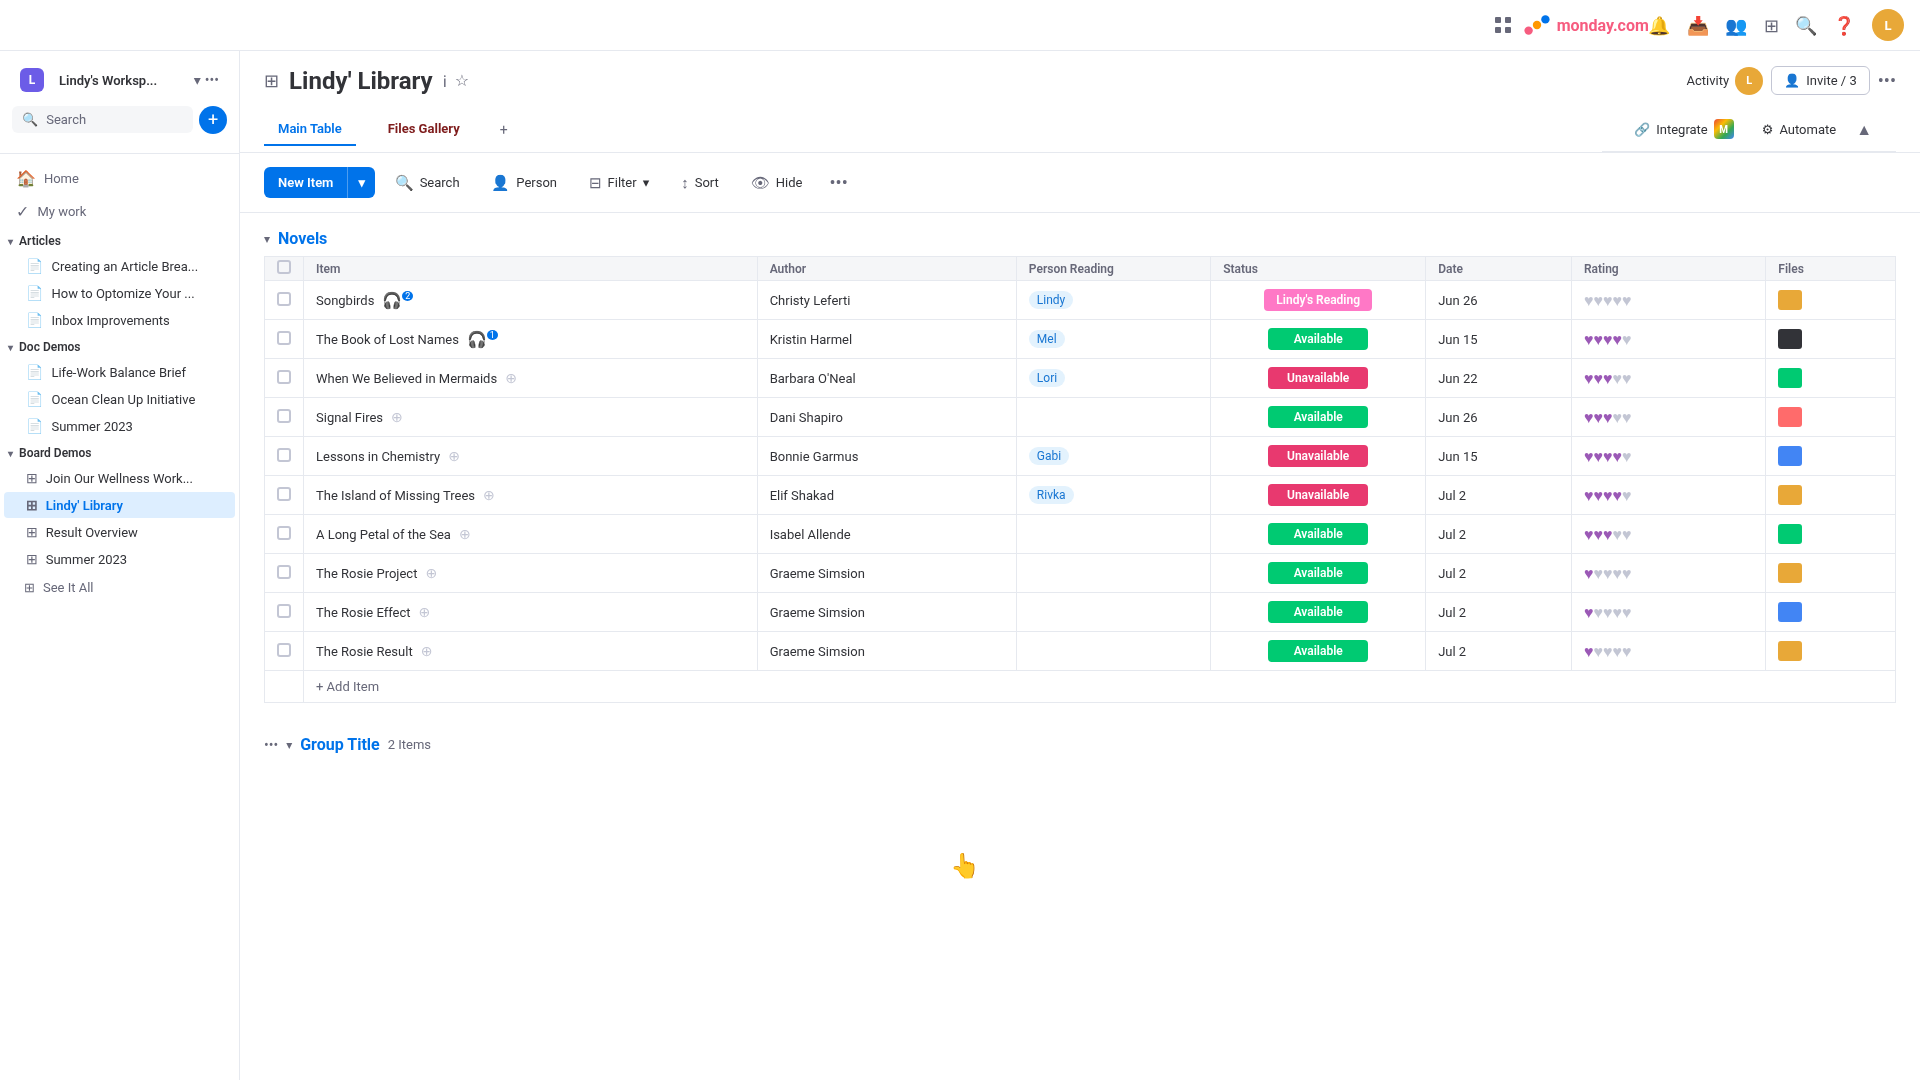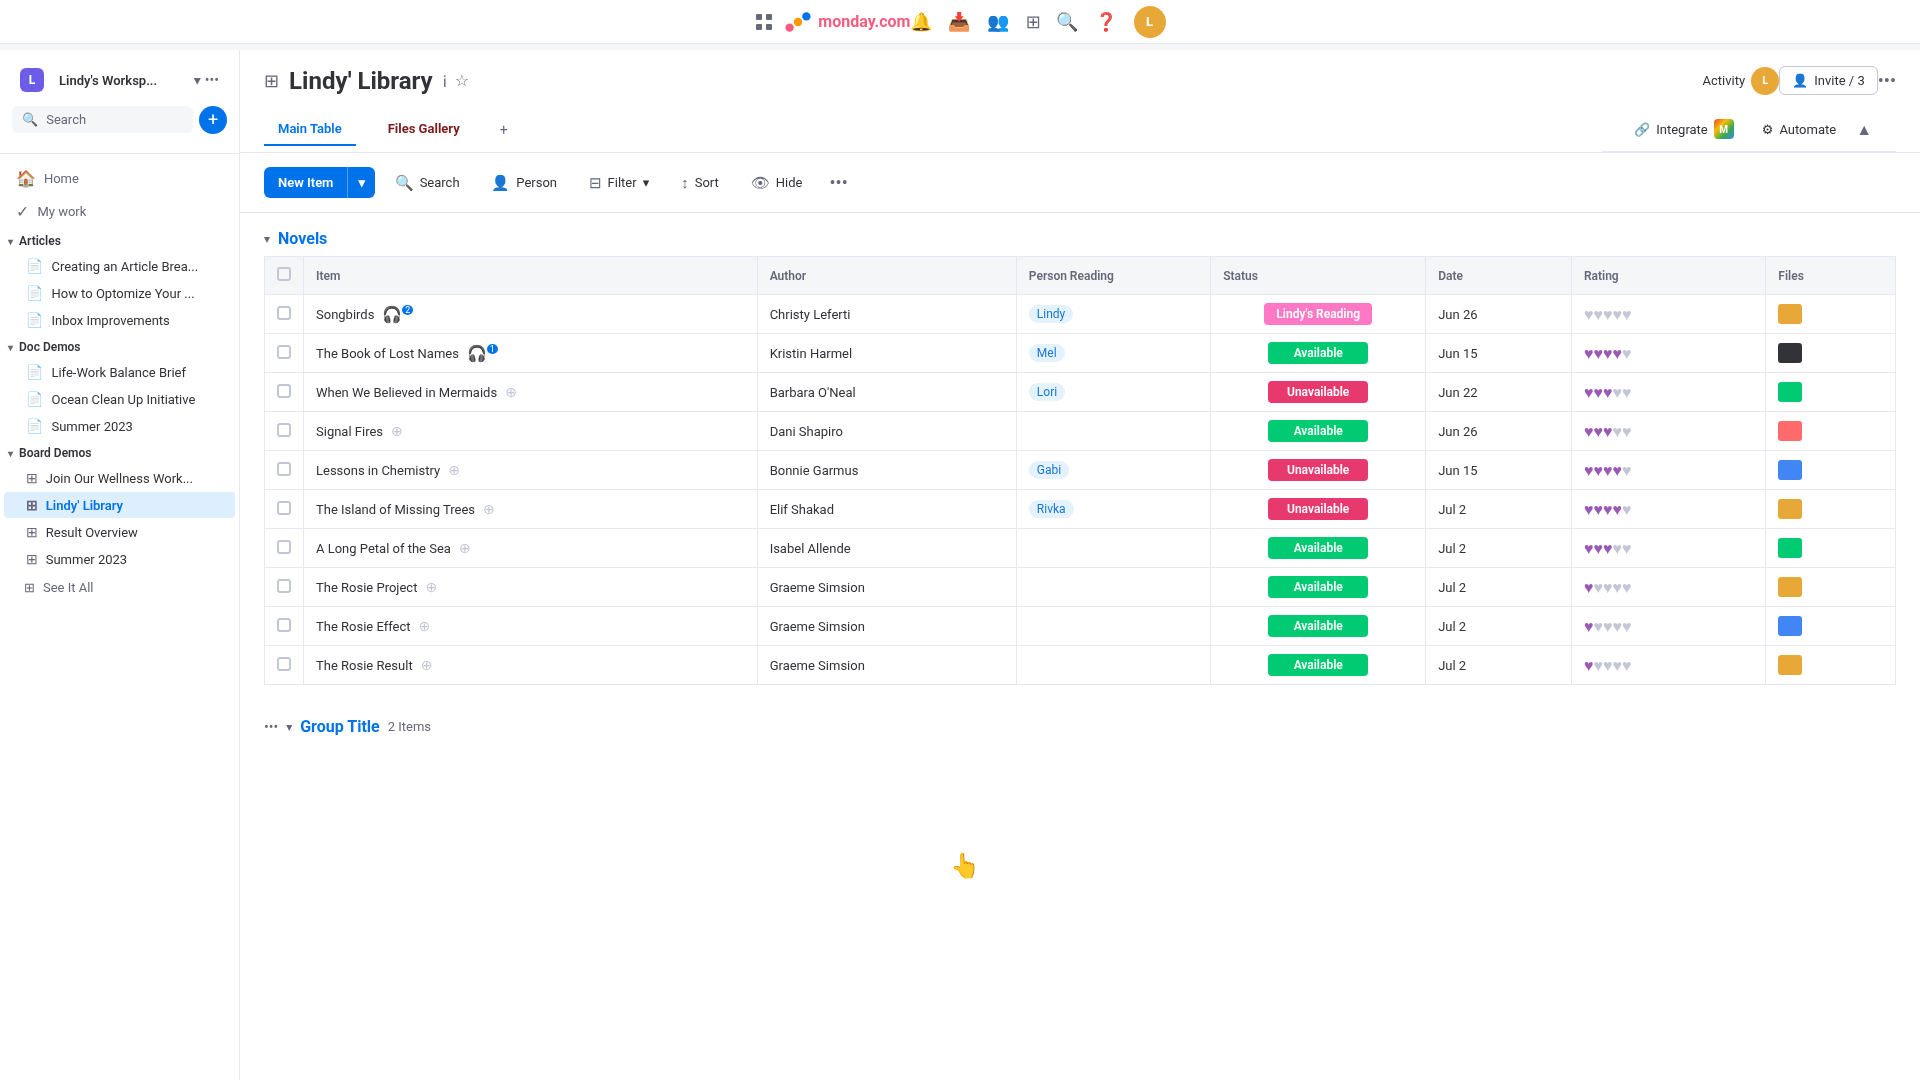--- a/index.html
+++ b/index.html
@@ -1,19 +1,19 @@
 <!DOCTYPE html>
 <html><head>
   <meta charset="utf-8">
   <style>
     * { box-sizing: border-box; margin: 0; padding: 0; }
     body { font-family: -apple-system, BlinkMacSystemFont, 'Segoe UI', Roboto, sans-serif; font-size: 14px; background: #f5f6f8; color: #323338; overflow: hidden; width: 1920px; height: 1080px; }
 
     
-    .top-nav { display: flex; align-items: center; justify-content: center; background: #fff; height: 44px; padding: 0 16px; border-bottom: 1px solid #e6e9ef; position: fixed; top: 0; left: 0; right: 0; z-index: 100; }
+    .top-nav { display: flex; align-items: center; justify-content: flex-end; background: #fff; height: 51px; padding: 0 16px; border-bottom: 1px solid #e6e9ef; position: fixed; top: 0; left: 0; right: 0; z-index: 100; }
     .top-nav-left { display: flex; align-items: center; gap: 10px; }
     .top-nav-logo { display: flex; align-items: center; gap: 6px; font-weight: 700; font-size: 16px; color: #f65c7f; }
     .logo-icon { width: 28px; height: 28px; }
     .top-nav-right { display: flex; align-items: center; gap: 16px; }
     .nav-icon { cursor: pointer; color: #676879; font-size: 18px; display: flex; align-items: center; }
     .avatar { width: 32px; height: 32px; border-radius: 50%; background: #e8a838; display: flex; align-items: center; justify-content: center; color: #fff; font-weight: 700; font-size: 13px; }
 
     
     .layout { display: flex; height: 1080px; padding-top: 50px; }
 
@@ -42,21 +42,21 @@
     
     .main { flex: 1; display: flex; flex-direction: column; overflow: hidden; background: #fff; }
 
     
     .board-header { padding: 16px 24px 0; border-bottom: 1px solid #e6e9ef; }
     .board-title-row { display: flex; align-items: center; justify-content: space-between; margin-bottom: 12px; }
     .board-title-left { display: flex; align-items: center; gap: 10px; }
     .board-icon { color: #676879; font-size: 18px; }
     .board-title { font-size: 24px; font-weight: 700; color: #323338; }
     .board-title-actions { display: flex; align-items: center; gap: 8px; color: #676879; font-size: 16px; }
-    .board-header-right { display: flex; align-items: center; gap: 0; }
+    .board-header-right { display: flex; align-items: center; gap: 8px; }
     .activity-btn { display: flex; align-items: center; gap: 6px; color: #323338; font-size: 13px; cursor: pointer; }
     .activity-avatar { width: 28px; height: 28px; border-radius: 50%; background: #e8a838; display: flex; align-items: center; justify-content: center; color: #fff; font-weight: 700; font-size: 11px; }
     .invite-btn { display: flex; align-items: center; gap: 6px; border: 1px solid #c3c6d4; border-radius: 6px; padding: 6px 12px; font-size: 13px; color: #323338; cursor: pointer; background: #fff; }
     .more-btn { color: #676879; cursor: pointer; font-size: 18px; }
 
     
     .board-tabs { display: flex; align-items: center; gap: 18px; }
     .tab { padding: 8px 14px; font-size: 13px; color: #7f1d1d; cursor: pointer; border-bottom: 2px solid transparent; font-weight: bold; }
     .tab.active { color: #0073ea; border-bottom: 2px solid #0073ea; font-weight: 600; }
     .tab-add { color: #676879; padding: 8px; cursor: pointer; }
@@ -77,21 +77,21 @@
     .toolbar-btn .icon { color: #676879; font-size: 15px; }
     .toolbar-more { color: #676879; cursor: pointer; font-size: 18px; padding: 7px; }
 
     
     .table-container { flex: 1; overflow: auto; padding: 16px 24px; }
     .group-header { display: flex; align-items: center; gap: 8px; margin-bottom: 8px; }
     .group-toggle { color: #676879; cursor: pointer; font-size: 12px; }
     .group-name { color: #0073ea; font-weight: 700; font-size: 16px; }
 
     .data-table { width: 100%; border-collapse: collapse; font-size: 13px; }
-    .data-table th { background: #f5f6f8; padding: 10px 12px; text-align: left; font-weight: 600; color: #676879; font-size: 12px; border: 1px solid #e6e9ef; position: sticky; top: 18px; white-space: nowrap; }
+    .data-table th { background: #f5f6f8; padding: 3px 12px; text-align: left; font-weight: 600; color: #676879; font-size: 12px; border: 1px solid #e6e9ef; position: sticky; top: 18px; white-space: nowrap; }
     .data-table td { padding: 8px 12px; border: 1px solid #e6e9ef; color: #323338; vertical-align: middle; }
     .check-col { width: 32px; }
     .item-col { min-width: 280px; }
     .author-col { min-width: 160px; }
     .person-col { min-width: 120px; }
     .status-col { min-width: 120px; text-align: center; }
     .date-col { min-width: 90px; }
     .rating-col { min-width: 120px; }
     .files-col { min-width: 80px; }
 
@@ -530,20 +530,24 @@
               <td></td>
               <td style="text-align: center;"><span class="status-badge status-available">Available</span></td>
               <td>Jul 2</td>
               <td><span style="color:#9b59b6;font-size:16px;">♥</span><span style="color:#c3c6d4;font-size:16px;">♥</span><span style="color:#c3c6d4;font-size:16px;">♥</span><span style="color:#c3c6d4;font-size:16px;">♥</span><span style="color:#c3c6d4;font-size:16px;">♥</span></td>
               <td>
                 <div class="files-thumb">
                   <div class="file-thumb" style="background:#e8a838"></div>
                 </div>
               </td>
             </tr>
+            <tr class="add-item-row">
+              <td></td>
+              <td colspan="7" style="color:#676879;cursor:pointer;">+ Add Item</td>
+            </tr>
           </tbody>
       </table>
 
       <div class="bottom-group" style="margin-top:20px;">
         <span class="group2-more">•••</span>
         <span class="group-toggle">▾</span>
         <span class="group-name">Group Title</span>
         <span style="color:#676879;font-size:13px;">2 Items</span>
       </div>
     </div>

